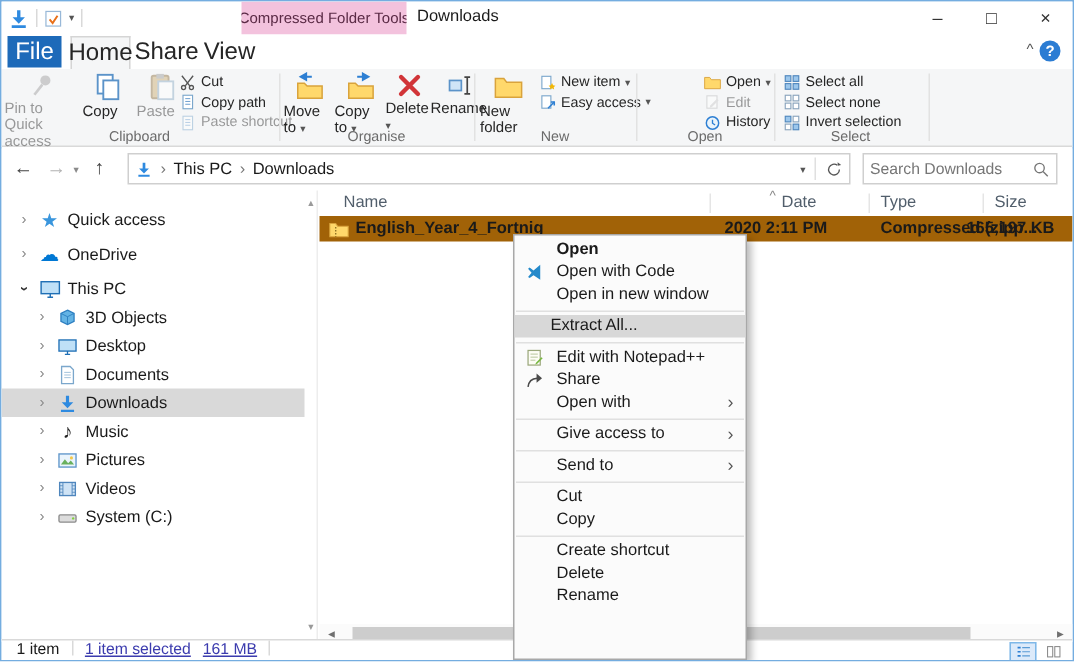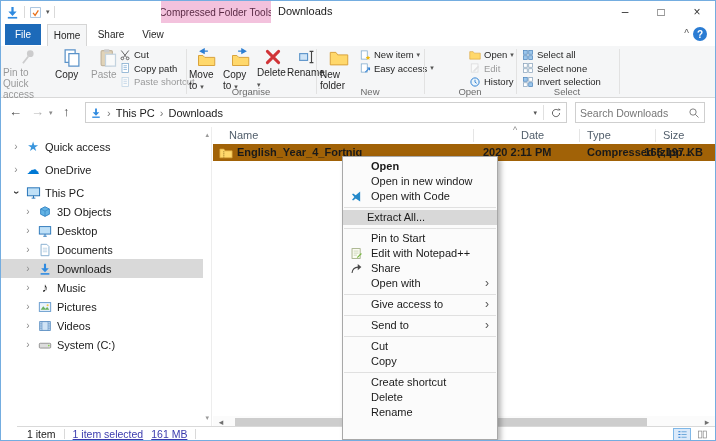--- a/index.html
+++ b/index.html
@@ -14,21 +14,21 @@
   .qat svg { display:block; }
   .qat .caret { font-size:7px; color:#555; }
   .ctx-header { position:absolute; left:160px; top:0; width:110px; height:22px; background:#f3c2dd; color:#5a2a45;
                 display:flex; align-items:center; justify-content:center; font-size:10px; white-space:nowrap; overflow:hidden; }
   .win-title { position:absolute; left:277px; top:4px; font-size:11px; color:#1a1a1a; }
   .win-ctrls { position:absolute; right:0; top:0; display:flex; height:22px; }
   .win-ctrls .wc { width:36px; height:22px; display:flex; align-items:center; justify-content:center; font-size:12px; color:#333; }
 
   
   .tabrow { position:absolute; left:0; top:22px; right:0; height:23px; background:#fff; }
-  .tab { position:absolute; top:1px; height:21px; display:flex; align-items:center; justify-content:center; font-size:10px; color:#262626; }
+  .tab { position:absolute; top:1px; height:21px; display:flex; align-items:center; justify-content:center; font-size:16px; color:#262626; }
   .tab-file { left:4px; width:36px; background:#1d6ab9; color:#fff; }
   .tab-home { left:46px; width:40px; background:#f5f6f7; border:1px solid #d5d5d5; border-bottom:none; height:22px; }
   .tab-share { left:90px; width:40px; }
   .tab-view { left:132px; width:40px; }
   .ctx-tab-zone { position:absolute; left:160px; top:0; width:110px; height:23px; background:#fdeff7; display:flex; align-items:center; justify-content:center; }
   .ribbon-min { position:absolute; right:26px; top:5px; font-size:10px; color:#555; }
   .help-btn { position:absolute; right:8px; top:4px; width:14px; height:14px; border-radius:50%; background:#2b7cd3; color:#fff;
               font-size:10px; font-weight:bold; display:flex; align-items:center; justify-content:center; }
 
   
@@ -88,21 +88,21 @@
   .c-date { left:270px; }
   .c-type { left:374px; }
   .c-size { left:424px; width:66px; text-align:right; }
   .hscroll { position:absolute; left:0; right:0; bottom:0; height:12px; background:#fbfbfb; display:flex; align-items:center; }
   .hs-arrow { width:16px; text-align:center; font-size:9px; color:#707070; }
   .hs-track { position:relative; flex:1; height:12px; }
   .hs-thumb { position:absolute; left:6px; top:2px; width:412px; height:8px; background:#cdcdcd; }
 
   
   .statusbar { position:absolute; left:0; bottom:0; right:0; height:14px; border-top:1px solid #d9d9d9; background:#fff;
-               display:flex; align-items:center; padding-left:10px; gap:8px; font-size:10.5px;margin-left:16px; }
+               display:flex; padding-left:10px; gap:8px; font-size:10.5px; }
   .sb-div { width:1px; height:10px; background:#d9d9d9; }
   .status-sel { color:#3b3bae;text-decoration:underline; }
   .view-btns { position:absolute; right:4px; top:0; display:flex; gap:2px; align-items:center; height:14px; }
   .view-btn { width:18px; height:13px; display:flex; align-items:center; justify-content:center; }
   .view-btn.active { background:#dceafa; border:1px solid #7fb8e8; }
 
   
   .ctxmenu { position:absolute; left:341px; top:155px; width:156px; bottom:0; z-index:100;
              background:#fbfbfb; border:1px solid #a8a8a8; box-shadow:3px 3px 5px rgba(0,0,0,.28);
              padding-top:2px; overflow:hidden; }
@@ -331,20 +331,21 @@
           </svg>
         <span>Copy path</span>
       </div>
       <div class="rrow disabled">
         <svg width="12" height="12">
             <use href="#i-smallpage"></use>
           </svg>
         <span>Paste shortcut</span>
       </div>
     </div>
+    <div class="rgroup-label" style="left:0;width:184px">Clipboard</div>
     <div class="rsep" style="left:185px"></div>
 
     <div class="rbtn" style="left:188px;width:33px">
       <svg class="ric" width="20" height="20">
           <use href="#i-moveto"></use>
         </svg>
       <span>Move to</span> <span class="caret">▾</span>
     </div>
     <div class="rbtn" style="left:222px;width:33px">
       <svg class="ric" width="20" height="20">
@@ -608,31 +609,30 @@
       <span class="view-btn">
           <svg width="11" height="11">
             <use href="#i-viewthumb"></use>
           </svg>
         </span>
     </span>
   </div>
 
   <div class="ctxmenu">
     <div class="mi bold"><span>Open</span></div>
-    <div class="mi"><span>Open in new window</span></div>
     <div class="mi">
       <span class="mico"><svg width="13" height="13">
             <use href="#i-vscode"></use>
           </svg></span>
       <span>Open with Code</span>
     </div>
+    <div class="mi"><span>Open in new window</span></div>
     <div class="msep"></div>
     <div class="mi hover"><span>Extract All...</span></div>
     <div class="msep"></div>
-    <div class="mi"><span>Pin to Start</span></div>
     <div class="mi">
       <span class="mico"><svg width="13" height="13">
             <use href="#i-npp"></use>
           </svg></span>
       <span>Edit with Notepad++</span>
     </div>
     <div class="mi">
       <span class="mico"><svg width="13" height="13">
             <use href="#i-share"></use>
           </svg></span>

